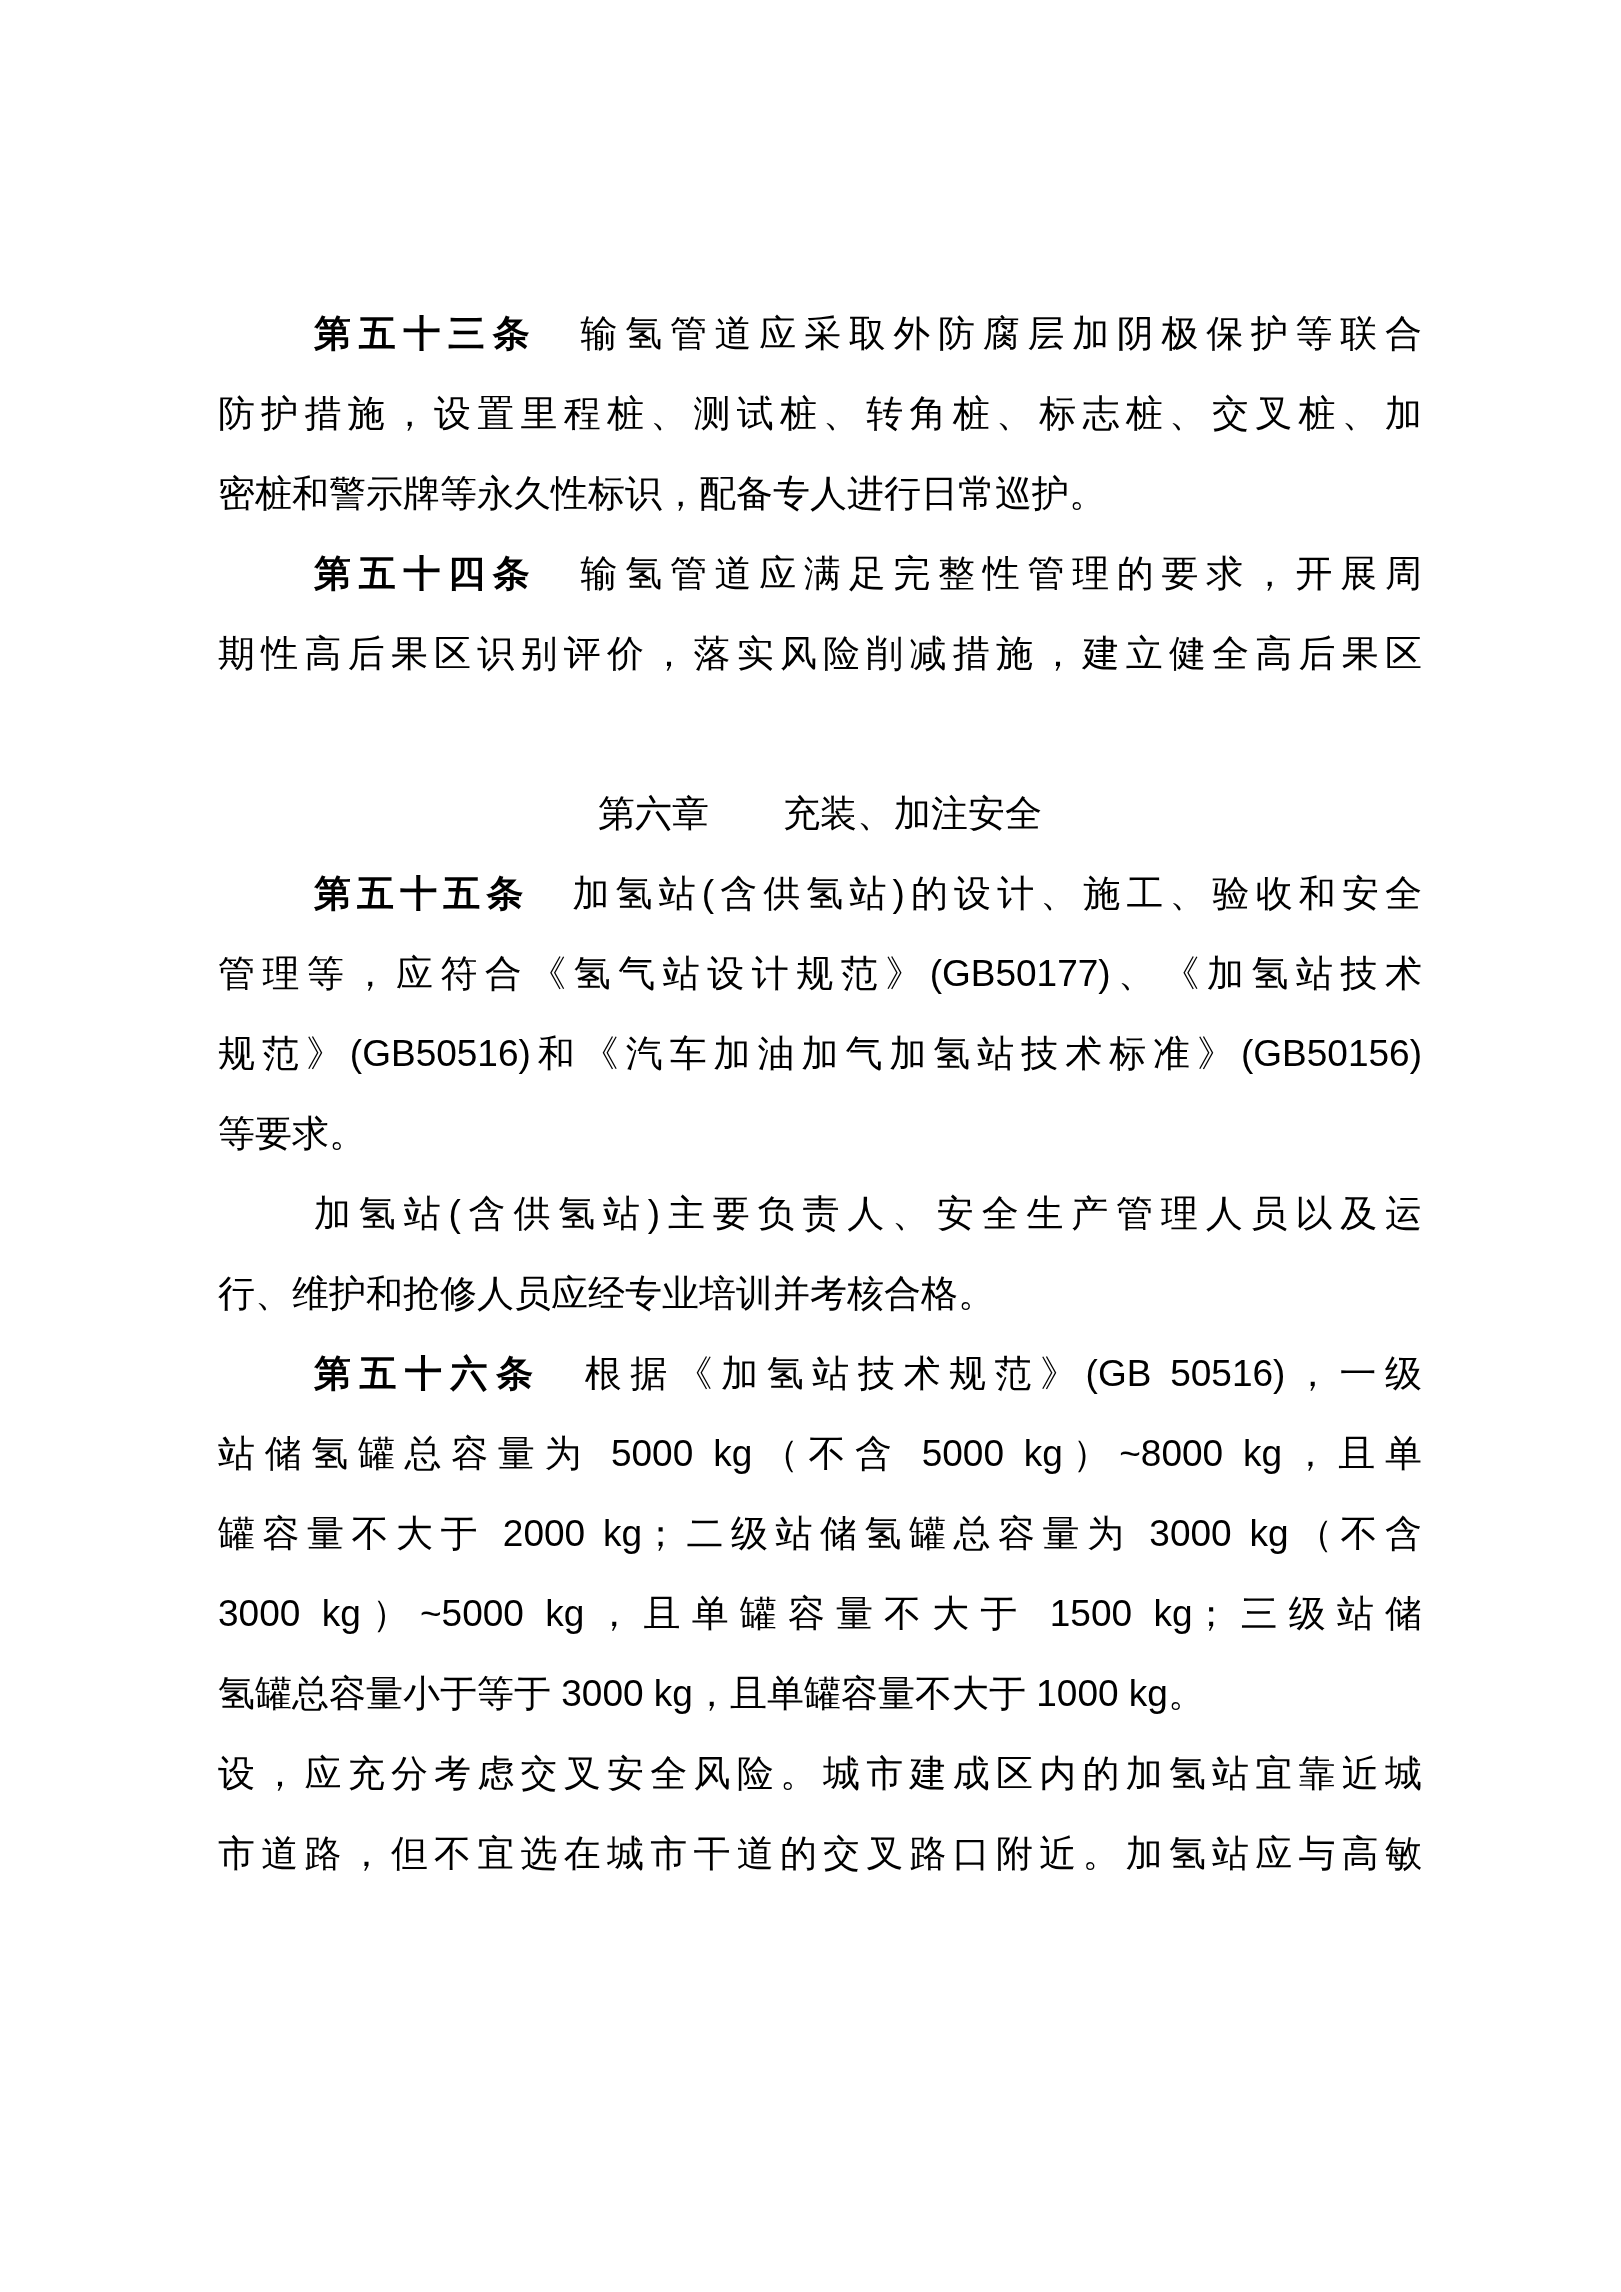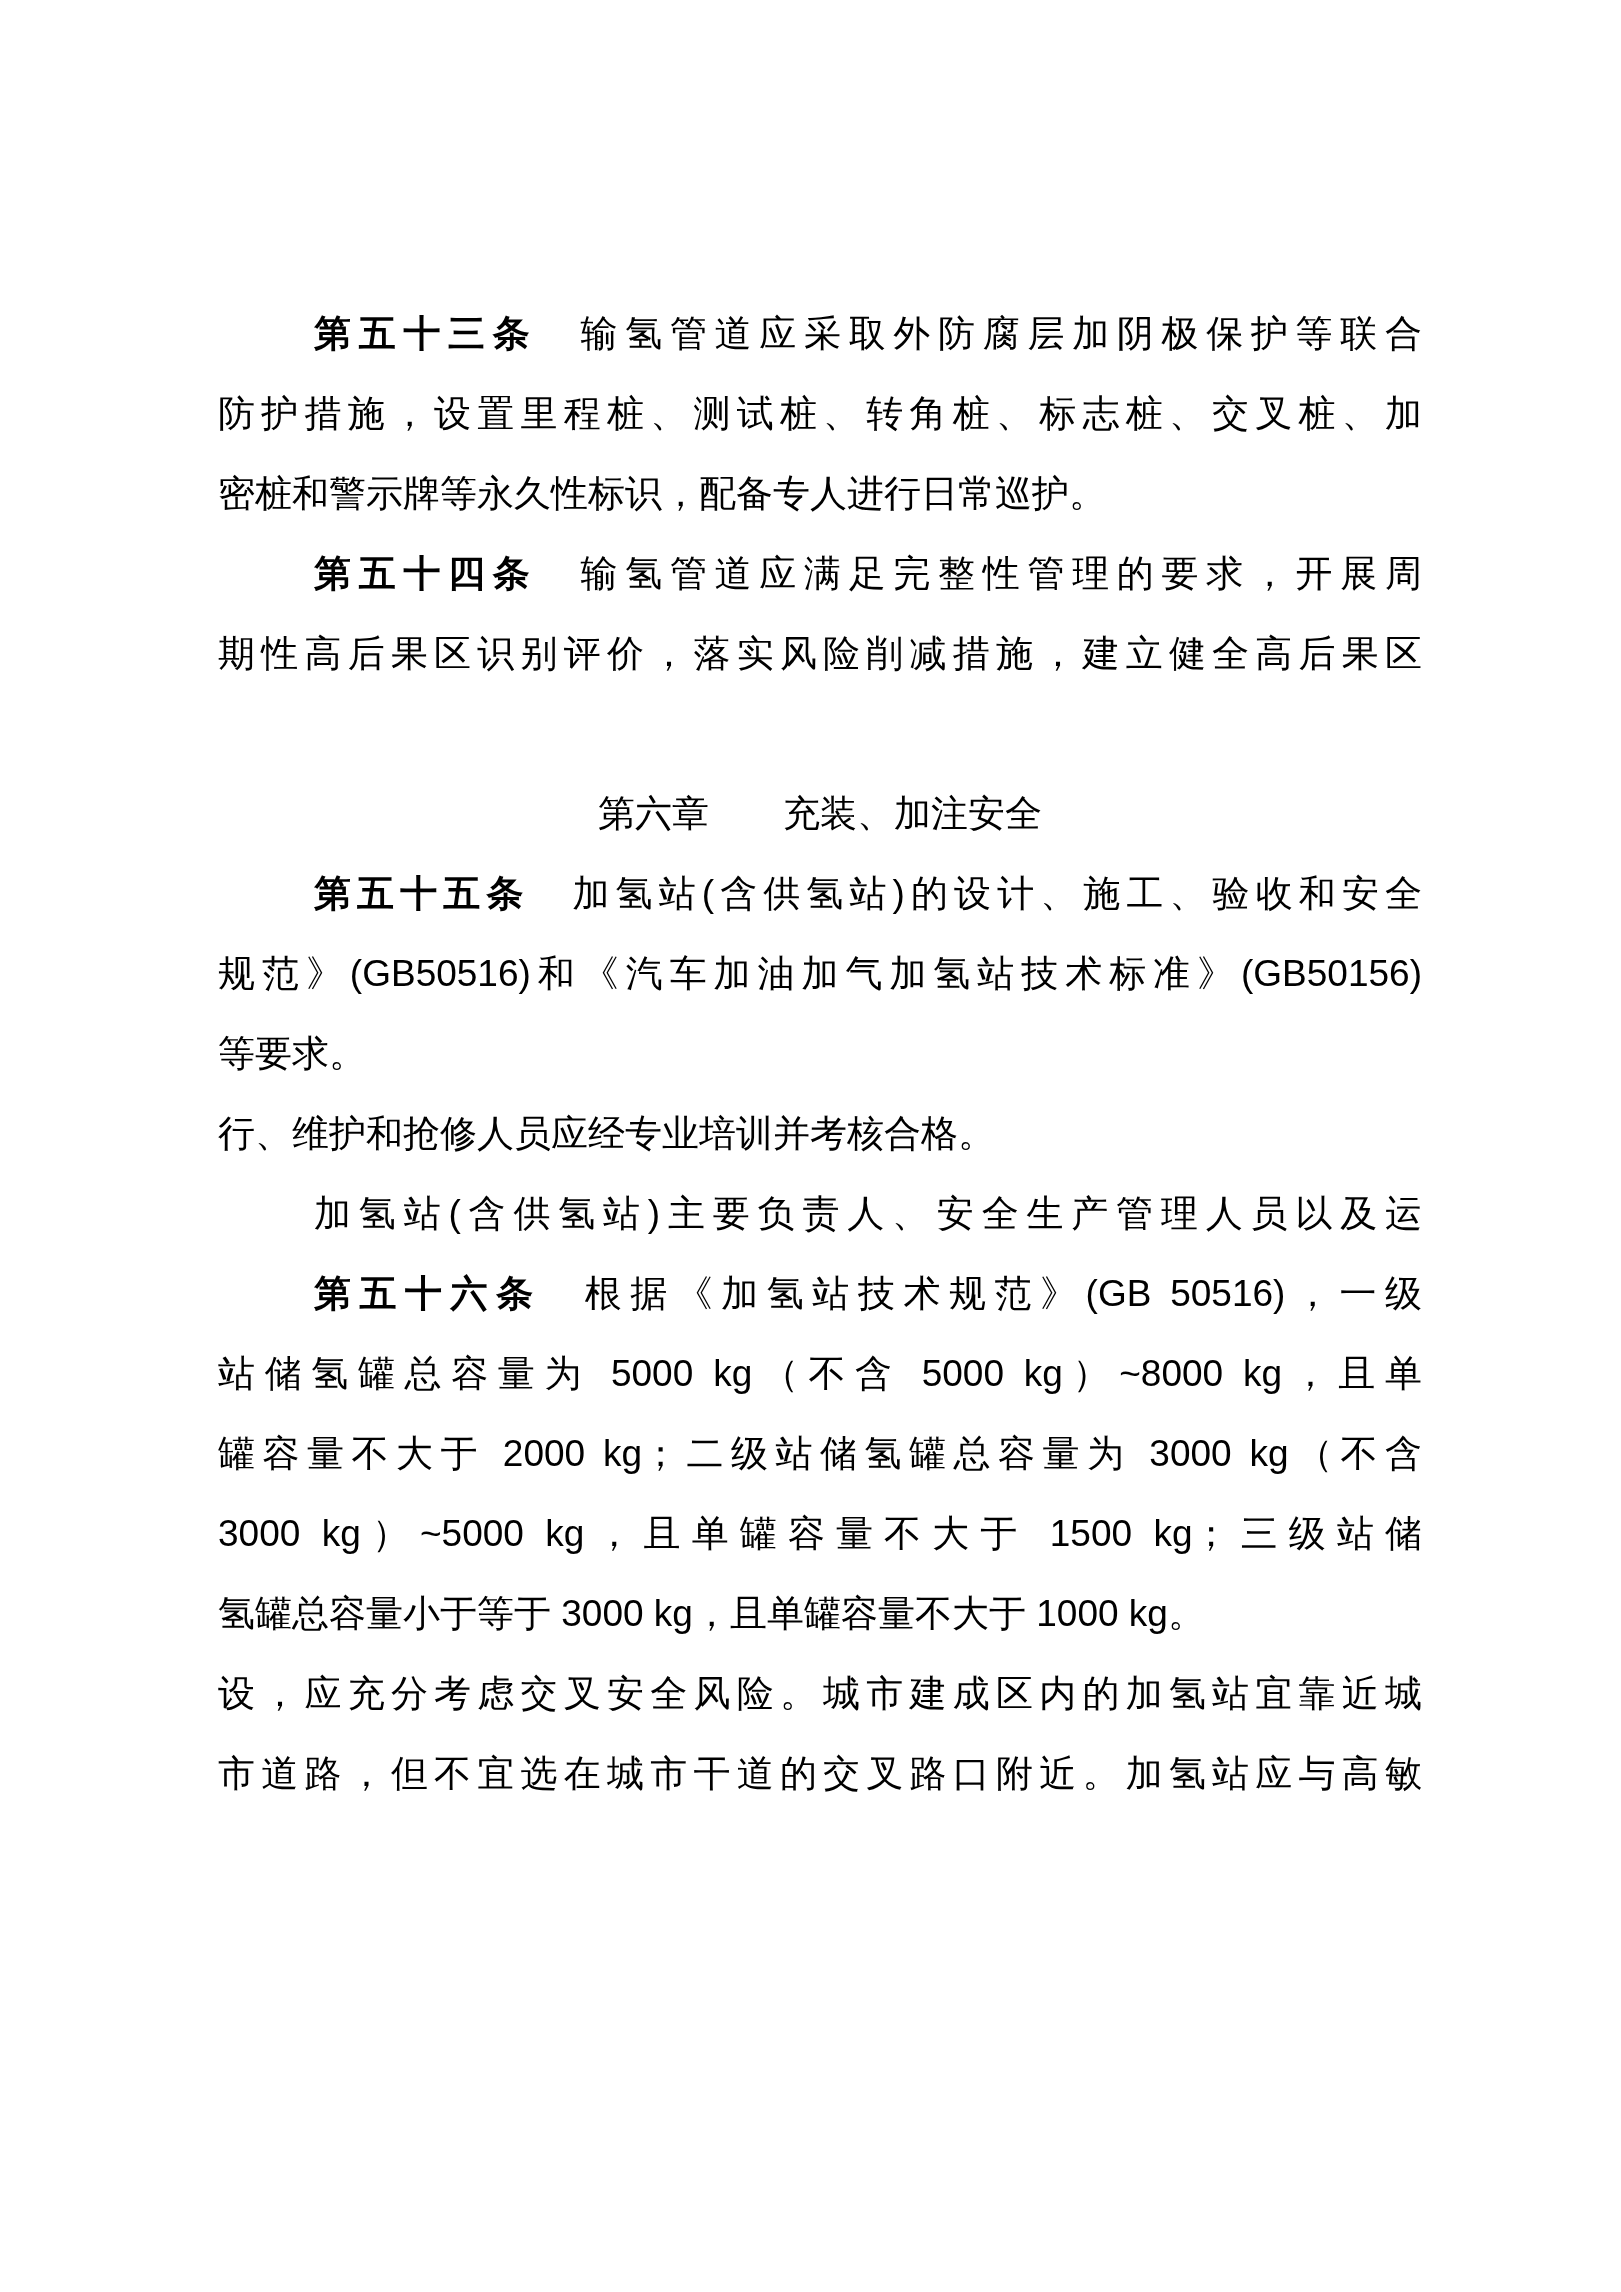--- a/index.html
+++ b/index.html
@@ -51,24 +51,25 @@
 <div class="page">
   <div class="content" id="content">
       <div class="line justify indent"><span class="lead">第五十三条</span><span>输氢管道应采取外防腐层加阴极保护等联合</span></div>
       <div class="line justify"><span>防护措施，设置里程桩、测试桩、转角桩、标志桩、交叉桩、加</span></div>
       <div class="line"><span>密桩和警示牌等永久性标识，配备专人进行日常巡护。</span></div>
       <div class="line justify indent"><span class="lead">第五十四条</span><span>输氢管道应满足完整性管理的要求，开展周</span></div>
       <div class="line justify"><span>期性高后果区识别评价，落实风险削减措施，建立健全高后果区</span></div>
       <div class="line blank"></div>
       <div class="line heading"><span>第六章</span><span class="hgap"></span><span>充装、加注安全</span></div>
       <div class="line justify indent"><span class="lead">第五十五条</span><span>加氢站(含供氢站)的设计、施工、验收和安全</span></div>
+      <div class="line justify"><span>管理等，应符合《氢气站设计规范》(GB50177)、《加氢站技术</span></div>
       <div class="line justify"><span>规范》(GB50516)和《汽车加油加气加氢站技术标准》(GB50156)</span></div>
       <div class="line"><span>等要求。</span></div>
+      <div class="line justify indent"><span>加氢站(含供氢站)主要负责人、安全生产管理人员以及运</span></div>
       <div class="line"><span>行、维护和抢修人员应经专业培训并考核合格。</span></div>
-      <div class="line justify indent"><span>加氢站(含供氢站)主要负责人、安全生产管理人员以及运</span></div>
       <div class="line justify indent"><span class="lead">第五十六条</span><span>根据《加氢站技术规范》(GB 50516)，一级</span></div>
       <div class="line justify"><span>站储氢罐总容量为 5000 kg（不含 5000 kg）~8000 kg，且单</span></div>
       <div class="line justify"><span>罐容量不大于 2000 kg；二级站储氢罐总容量为 3000 kg（不含</span></div>
       <div class="line justify"><span>3000 kg）~5000 kg，且单罐容量不大于 1500 kg；三级站储</span></div>
       <div class="line"><span>氢罐总容量小于等于 3000 kg，且单罐容量不大于 1000 kg。</span></div>
       <div class="line justify"><span>设，应充分考虑交叉安全风险。城市建成区内的加氢站宜靠近城</span></div>
       <div class="line justify"><span>市道路，但不宜选在城市干道的交叉路口附近。加氢站应与高敏</span></div>
     </div>
 </div>
 

